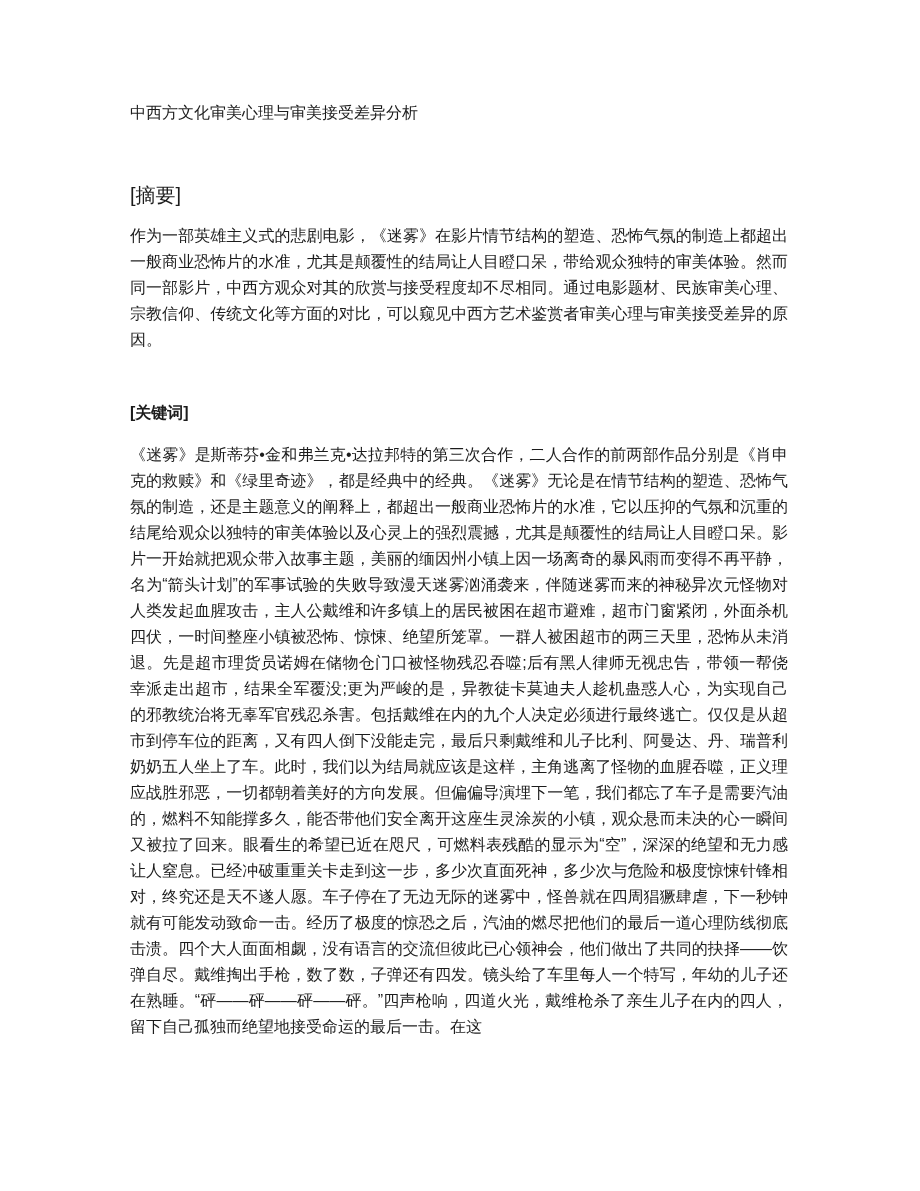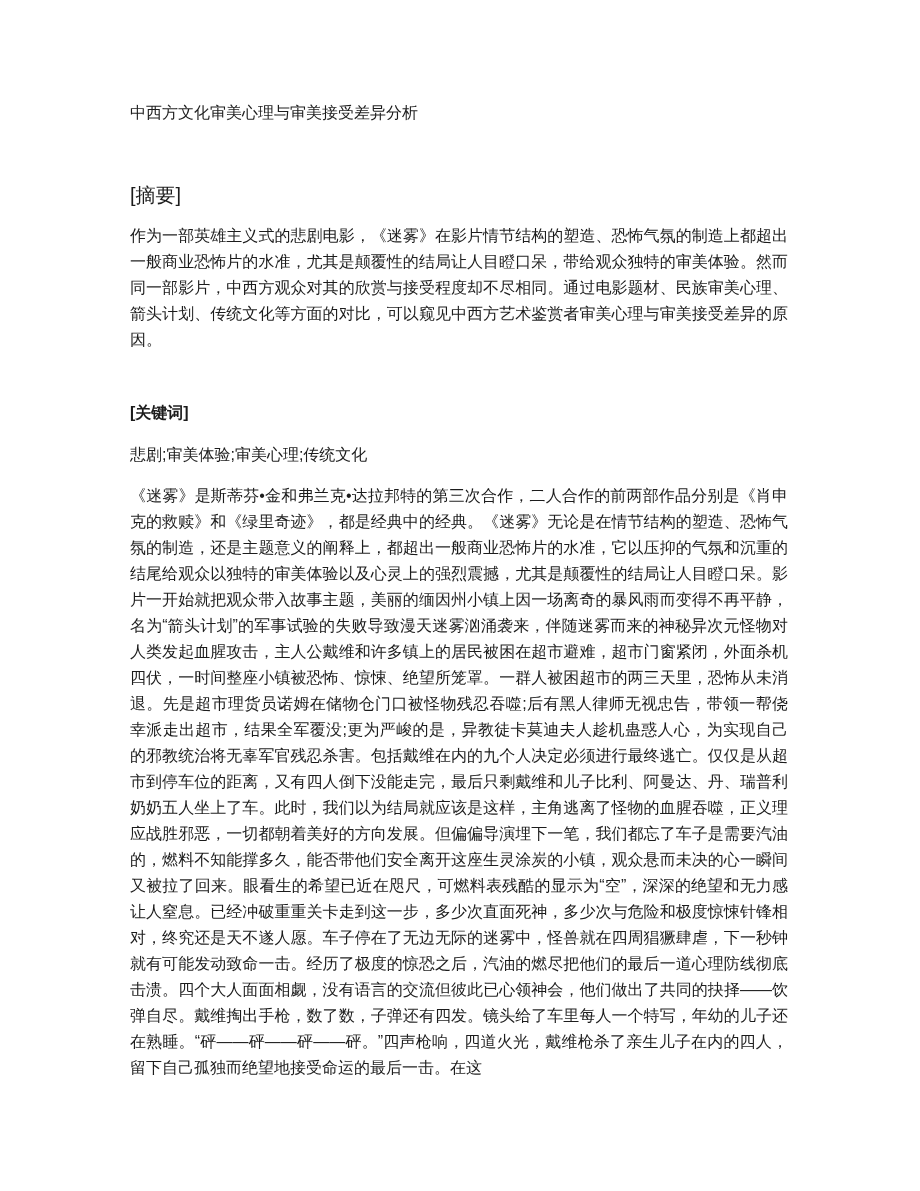--- a/index.html
+++ b/index.html
@@ -54,20 +54,19 @@
   }
 </style>
 </head>
 <body>
 
 <div class="page">
   <h1 class="doc-title">中西方文化审美心理与审美接受差异分析</h1>
 
   <p class="section-label">[摘要]</p>
 
-  <p class="abstract-text">作为一部英雄主义式的悲剧电影，《迷雾》在影片情节结构的塑造、恐怖气氛的制造上都超出一般商业恐怖片的水准，尤其是颠覆性的结局让人目瞪口呆，带给观众独特的审美体验。然而同一部影片，中西方观众对其的欣赏与接受程度却不尽相同。通过电影题材、民族审美心理、箭头计划、传统文化等方面的对比，可以窥见中西方艺术鉴赏者审美心理与审美接受差异的原因。</p>
+  <p class="abstract-text">作为一部英雄主义式的悲剧电影，《迷雾》在影片情节结构的塑造、恐怖气氛的制造上都超出一般商业恐怖片的水准，尤其是颠覆性的结局让人目瞪口呆，带给观众独特的审美体验。然而同一部影片，中西方观众对其的欣赏与接受程度却不尽相同。通过电影题材、民族审美心理、宗教信仰、传统文化等方面的对比，可以窥见中西方艺术鉴赏者审美心理与审美接受差异的原因。</p>
 
   <p class="keywords-label">[关键词]</p>
 
-  <p class="keywords-text">悲剧;审美体验;审美心理;传统文化</p>
 
   <p class="body-text">《迷雾》是斯蒂芬•金和弗兰克•达拉邦特的第三次合作，二人合作的前两部作品分别是《肖申克的救赎》和《绿里奇迹》，都是经典中的经典。《迷雾》无论是在情节结构的塑造、恐怖气氛的制造，还是主题意义的阐释上，都超出一般商业恐怖片的水准，它以压抑的气氛和沉重的结尾给观众以独特的审美体验以及心灵上的强烈震撼，尤其是颠覆性的结局让人目瞪口呆。影片一开始就把观众带入故事主题，美丽的缅因州小镇上因一场离奇的暴风雨而变得不再平静，名为“箭头计划”的军事试验的失败导致漫天迷雾汹涌袭来，伴随迷雾而来的神秘异次元怪物对人类发起血腥攻击，主人公戴维和许多镇上的居民被困在超市避难，超市门窗紧闭，外面杀机四伏，一时间整座小镇被恐怖、惊悚、绝望所笼罩。一群人被困超市的两三天里，恐怖从未消退。先是超市理货员诺姆在储物仓门口被怪物残忍吞噬;后有黑人律师无视忠告，带领一帮侥幸派走出超市，结果全军覆没;更为严峻的是，异教徒卡莫迪夫人趁机蛊惑人心，为实现自己的邪教统治将无辜军官残忍杀害。包括戴维在内的九个人决定必须进行最终逃亡。仅仅是从超市到停车位的距离，又有四人倒下没能走完，最后只剩戴维和儿子比利、阿曼达、丹、瑞普利奶奶五人坐上了车。此时，我们以为结局就应该是这样，主角逃离了怪物的血腥吞噬，正义理应战胜邪恶，一切都朝着美好的方向发展。但偏偏导演埋下一笔，我们都忘了车子是需要汽油的，燃料不知能撑多久，能否带他们安全离开这座生灵涂炭的小镇，观众悬而未决的心一瞬间又被拉了回来。眼看生的希望已近在咫尺，可燃料表残酷的显示为“空”，深深的绝望和无力感让人窒息。已经冲破重重关卡走到这一步，多少次直面死神，多少次与危险和极度惊悚针锋相对，终究还是天不遂人愿。车子停在了无边无际的迷雾中，怪兽就在四周猖獗肆虐，下一秒钟就有可能发动致命一击。经历了极度的惊恐之后，汽油的燃尽把他们的最后一道心理防线彻底击溃。四个大人面面相觑，没有语言的交流但彼此已心领神会，他们做出了共同的抉择——饮弹自尽。戴维掏出手枪，数了数，子弹还有四发。镜头给了车里每人一个特写，年幼的儿子还在熟睡。“砰——砰——砰——砰。”四声枪响，四道火光，戴维枪杀了亲生儿子在内的四人，留下自己孤独而绝望地接受命运的最后一击。在这</p>
 </div>
 
 </body></html>

